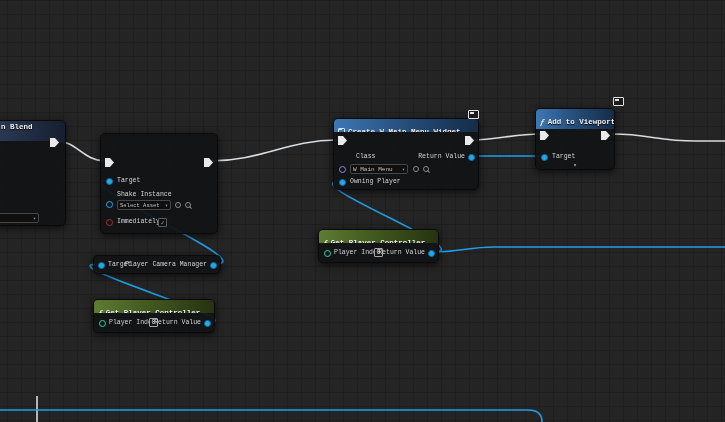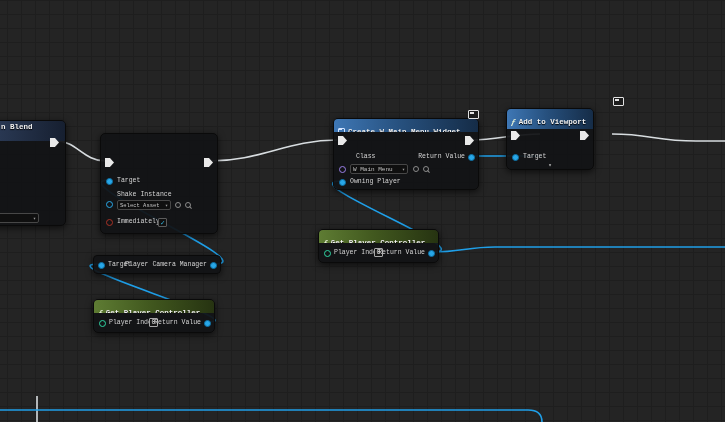--- a/index.html
+++ b/index.html
@@ -121,21 +121,21 @@
       <span class="dd-caret">▾</span>
     </div>
     <span class="mini" style="left:79px;top:47px;"></span>
     <span class="mini mini-mag" style="left:89px;top:47px;"></span>
     <span class="lbl-r" style="right:13px;top:34px;">Return Value</span>
     <span class="pin pin-filled-blue" style="right:3px;top:35px;"></span>
     <span class="pin pin-filled-blue" style="left:5px;top:60px;"></span>
     <span class="lbl" style="left:16px;top:59px;">Owning Player</span>
   </div>
 
-  <div class="node" style="left:506px;top:108px;width:88px;height:62px;">
+  <div class="node" style="left:535px;top:108px;width:80px;height:62px;">
     <div class="hdr hdr-blue" style="height:20px;">
       <span class="fn-icon">ƒ</span><span class="ttl">Add to Viewport</span>
       
     </div>
     <span class="exec" style="left:4px;top:22px;"></span>
     <span class="exec" style="right:4px;top:22px;"></span>
     <span class="pin pin-filled-blue" style="left:5px;top:45px;"></span>
     <span class="lbl" style="left:16px;top:44px;">Target</span>
     <span class="adv-caret" style="top:52px;">▾</span>
   </div>

